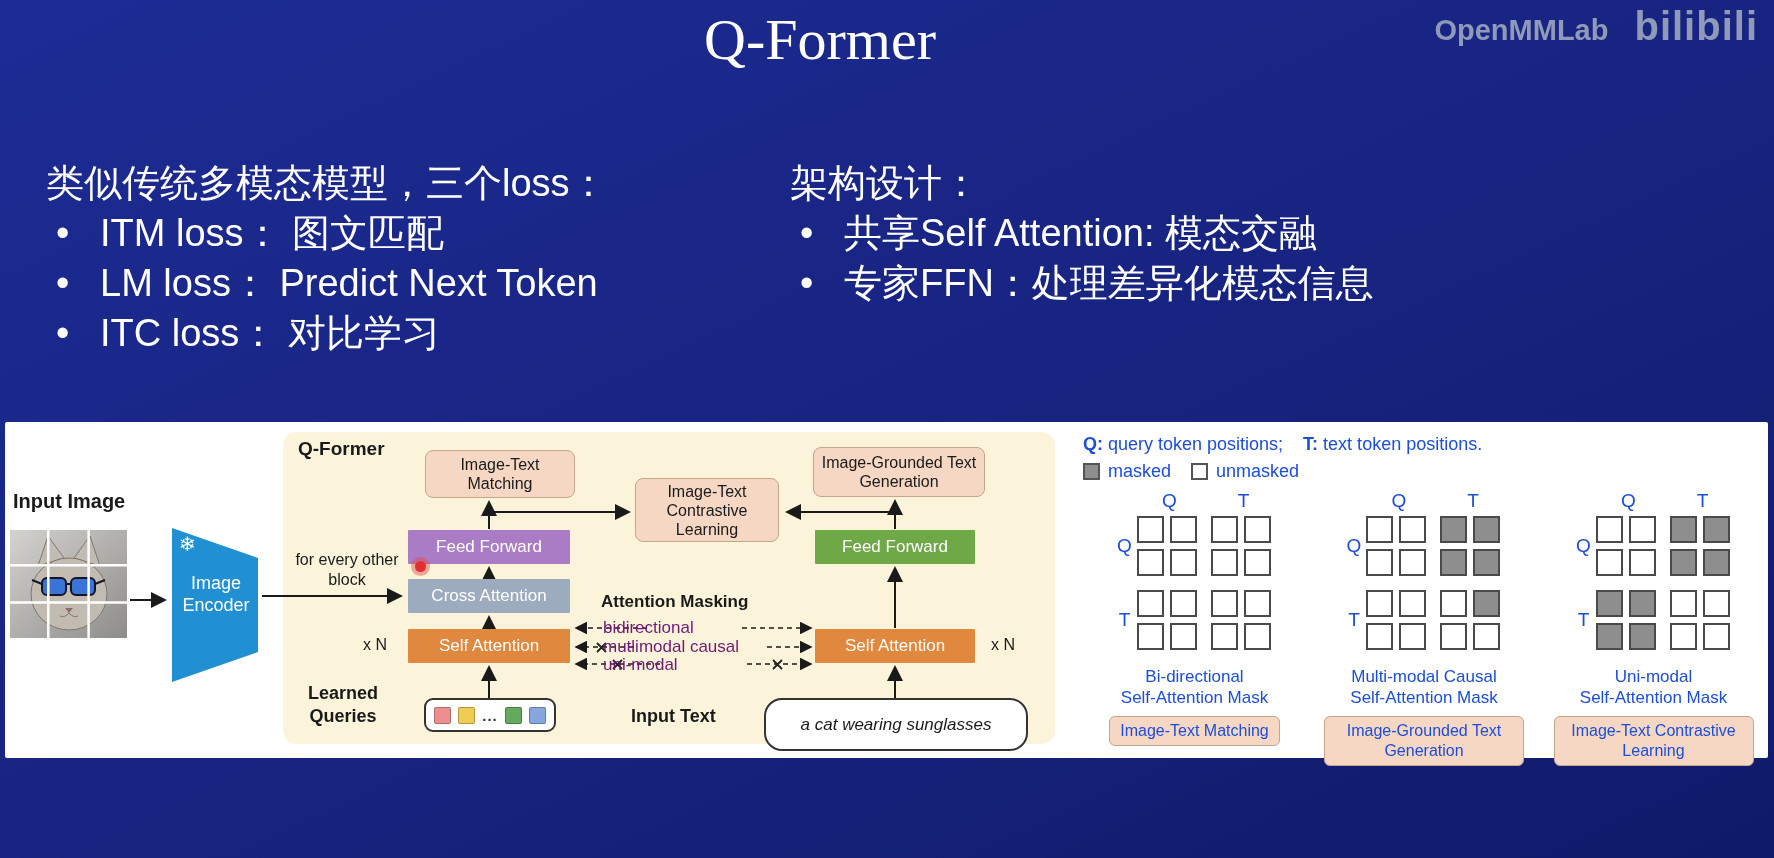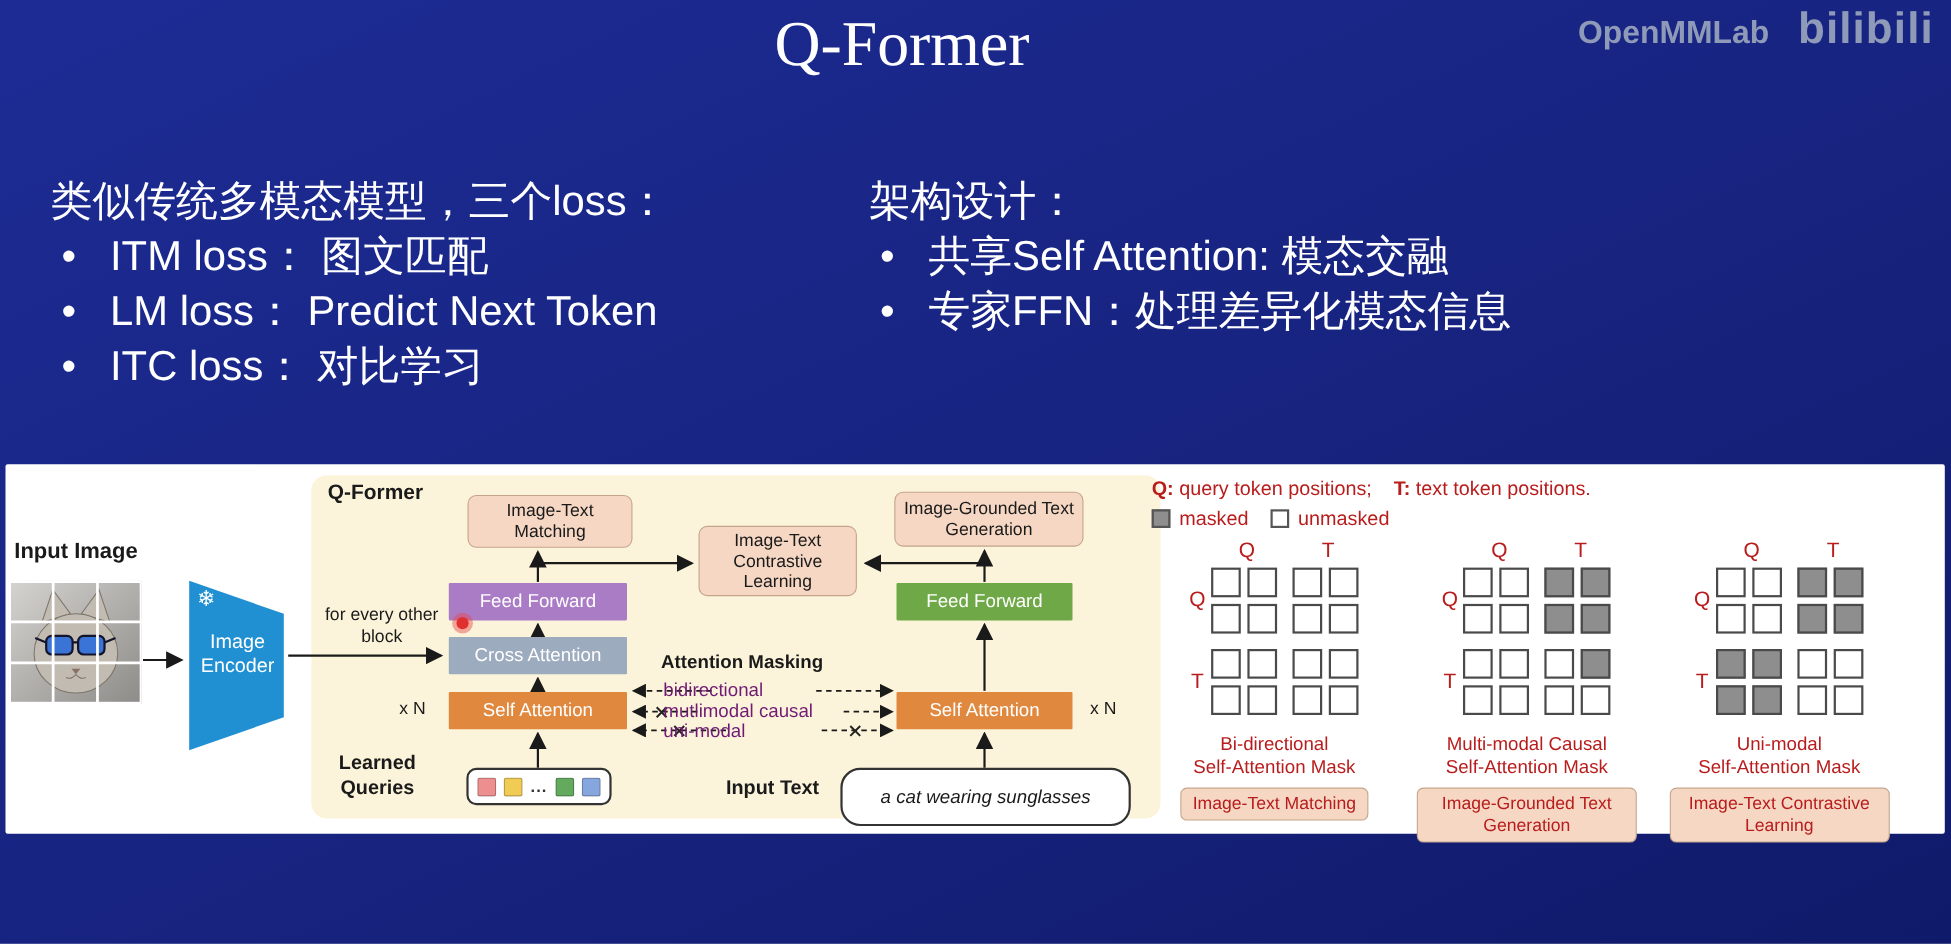--- a/index.html
+++ b/index.html
@@ -61,29 +61,29 @@
   .xn-right{left:986px;top:214px;}
 
   .attn-title{left:596px;top:170px;font-size:17px;font-weight:bold;}
   .attn-rows{position:absolute;left:598px;top:197px;width:194px;text-align:left;font-size:17px;line-height:18.5px;color:#701a75;}
 
   .lq-label{left:290px;top:260px;width:96px;font-size:18px;font-weight:bold;text-align:center;line-height:23px;}
   .queries-box{position:absolute;left:419px;top:276px;width:132px;height:34px;background:#fff;border:2px solid #333;
                border-radius:9px;display:flex;align-items:center;justify-content:center;gap:7px;}
   .q-square{width:17px;height:17px;border:1px solid rgba(0,0,0,.25);display:inline-block;border-radius:2px;}
   .q-ellipsis{font-weight:bold;color:#333;font-size:15px;letter-spacing:1px;}
-  .lbl-input-text{left:655px;top:284px;font-size:18px;font-weight:bold;}
+  .lbl-input-text{left:626px;top:284px;font-size:18px;font-weight:bold;}
   .input-box{position:absolute;left:759px;top:276px;width:264px;height:53px;background:#fff;border:2px solid #333;
              border-radius:18px;display:flex;align-items:center;justify-content:center;
              font-style:italic;font-size:17px;color:#1a1a1a;}
   .laser{position:absolute;left:410px;top:139px;width:11px;height:11px;border-radius:50%;
          background:var(--laser,#e03030);box-shadow:0 0 0 4px rgba(230,70,70,.45);}
 
   
-  .masks{position:absolute;left:1042px;top:12px;width:682px;color:#b91c1c;}
+  .masks{position:absolute;left:1078px;top:12px;width:682px;color:#1d4ed8;}
   .mask-legend1{font-size:18px;}
   .mask-legend1 b.t-part{margin-left:20px;}
   .mask-legend2{margin-top:6px;font-size:18px;display:flex;align-items:center;gap:8px;}
   .sq{width:17px;height:17px;display:inline-block;border:2px solid #555;}
   .sq-masked{background:var(--masked,#8e8e8e);}
   .sq-un{background:#fff;margin-left:12px;}
   .mask-figs{display:flex;justify-content:space-between;margin-top:8px;padding:0 4px;}
   .mask-fig{display:flex;flex-direction:column;align-items:center;width:215px;}
   .mask-colheads{display:flex;width:134px;margin-left:24px;height:26px;font-size:19px;}
   .mask-colheads span{width:60px;text-align:center;}

